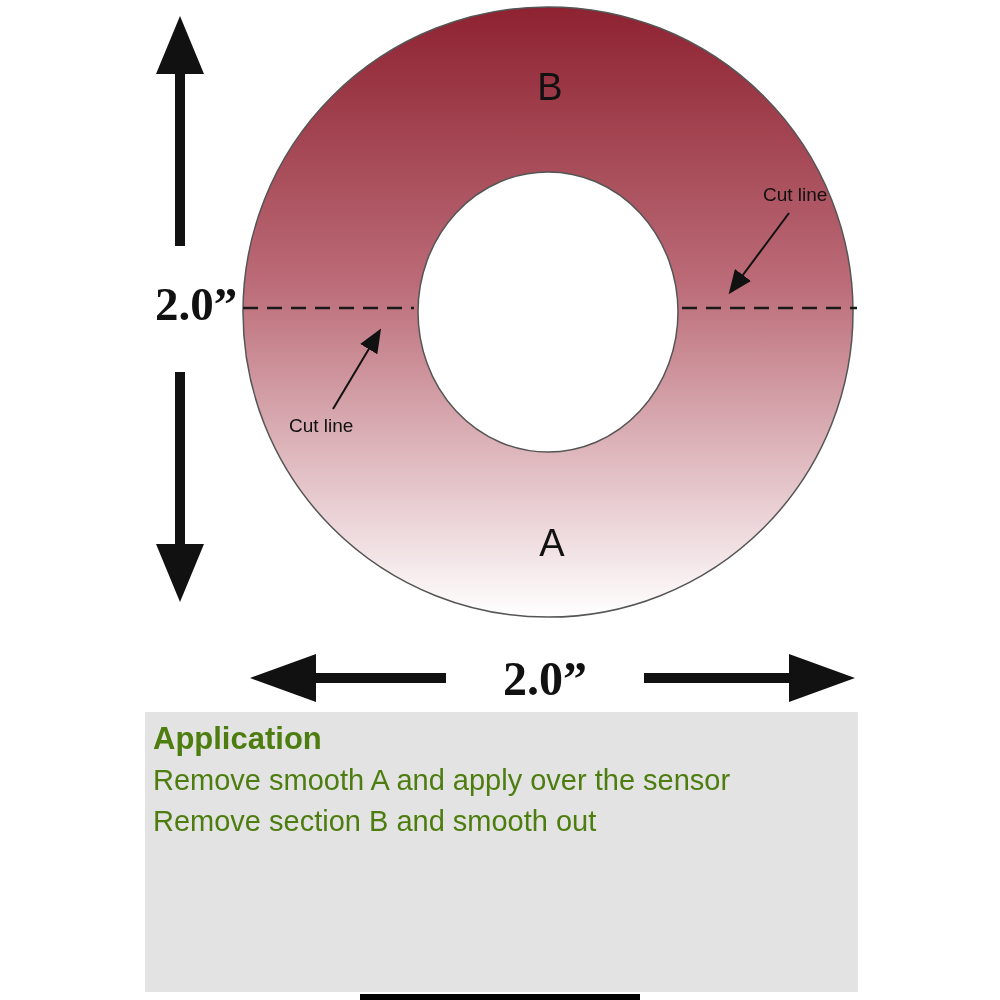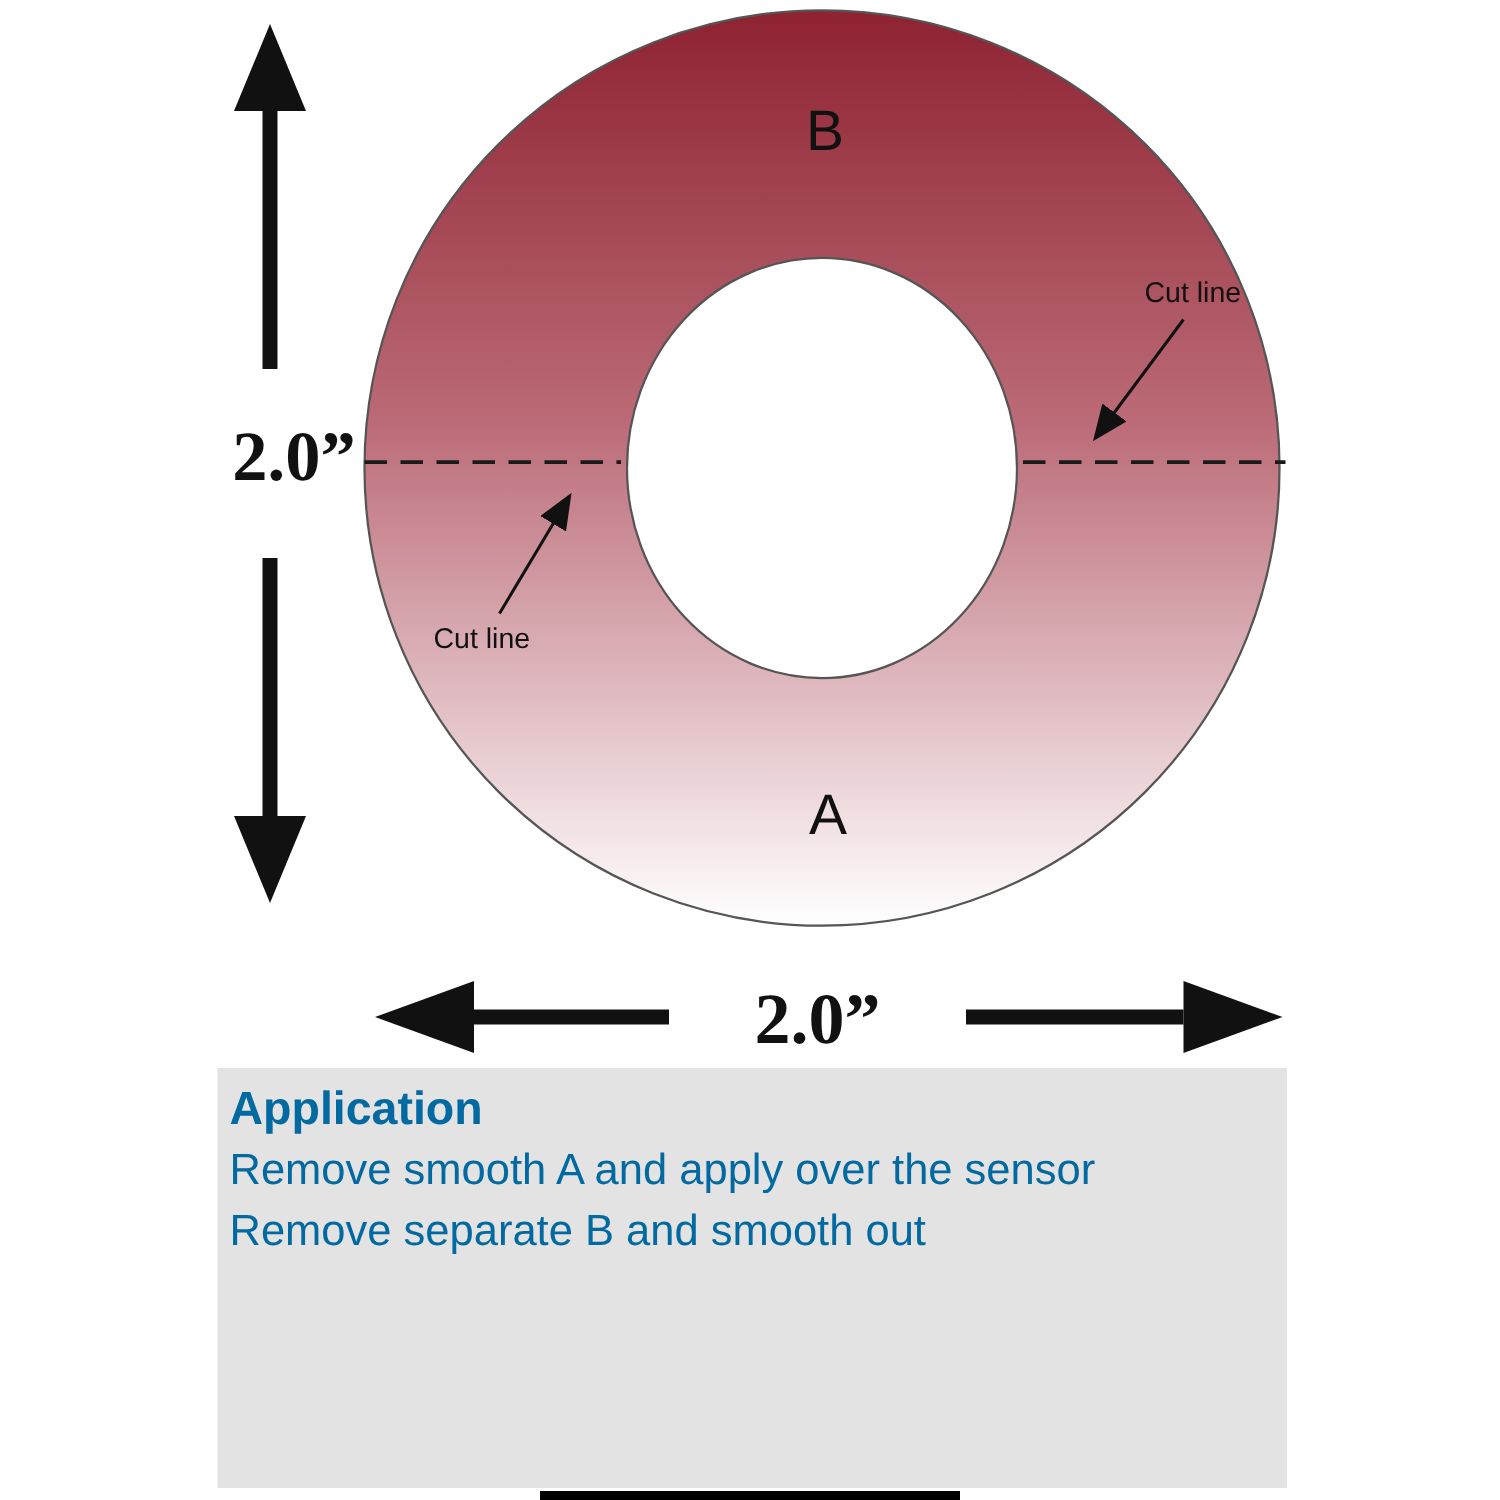--- a/index.html
+++ b/index.html
@@ -18,21 +18,21 @@
   }
   .instructions-box {
     position: absolute;
     left: 145px;
     top: 712px;
     width: 713px;
     height: 280px;
     background: #e3e3e3;
     box-sizing: border-box;
     padding: 6px 10px 0 8px;
-    color: #0369a1;
+    color: #4d7c0f;
   }
   .instructions-title {
     font-size: 31px;
     font-weight: 700;
     line-height: 42px;
     margin: 0;
   }
   .instructions-line {
     font-size: 29px;
     line-height: 41px;
@@ -104,19 +104,19 @@
       <rect x="312" y="673" width="134" height="10"></rect>
       <rect x="644" y="673" width="145" height="10"></rect>
       <polygon points="855,678 789,654 789,702"></polygon>
     </g>
     <text class="dim" x="545" y="695" font-size="48" text-anchor="middle">2.0”</text>
   </svg>
 
   <div class="instructions-box">
     <p class="instructions-title">Application</p>
     <p class="instructions-line">Remove smooth A and apply over the sensor</p>
-    <p class="instructions-line">Remove separate B and smooth out</p>
+    <p class="instructions-line">Remove section B and smooth out</p>
     <div class="instructions-gap"></div>
   </div>
 
   <div class="bottom-bar"></div>
 
 </div>
 
 </body></html>

